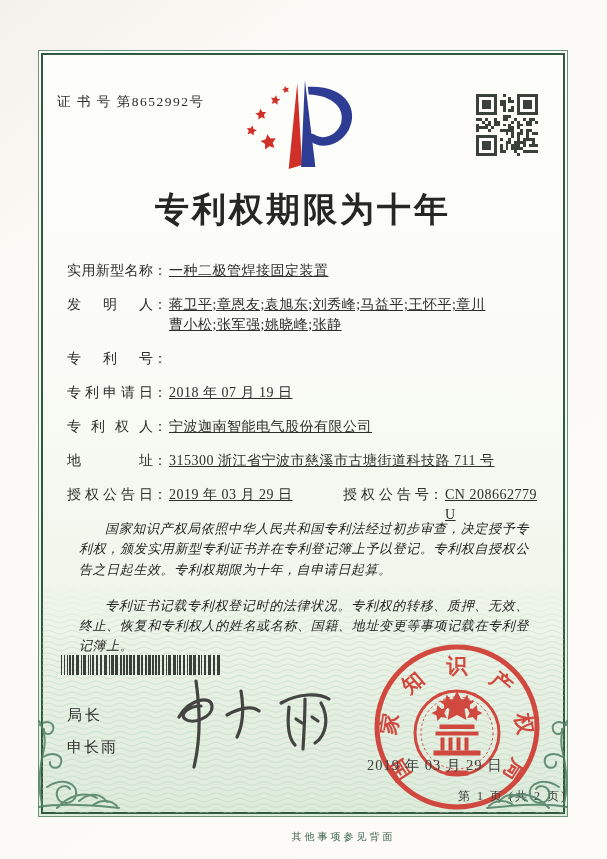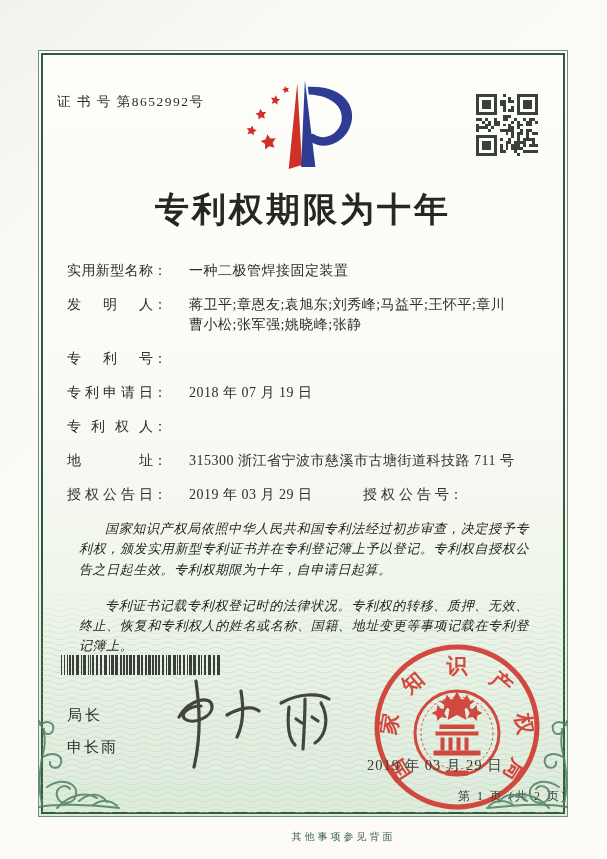--- a/index.html
+++ b/index.html
@@ -9,21 +9,21 @@
   .frame::before{content:"";position:absolute;inset:2px;border:2px solid #31593f;pointer-events:none;}
   .waves{position:absolute;left:3px;top:538px;width:522px;height:224px;}
   .cert-number{position:absolute;left:18px;top:42px;font-size:13.5px;letter-spacing:1.5px;color:#2c2c2a;}
   .logo{position:absolute;left:50%;top:26px;transform:translateX(-50%);}
   .qr{position:absolute;left:437px;top:43px;width:62px;height:62px;}
   .title{position:absolute;left:0;top:136px;width:100%;text-align:center;font-size:34px;font-weight:700;letter-spacing:3px;color:#262624;}
   .fields{position:absolute;left:28px;top:210px;right:24px;font-size:14px;color:#2e2e2c;}
   .frow{display:flex;align-items:flex-start;line-height:20px;margin-bottom:14px;}
   .flabel{display:inline-block;width:86px;text-align:justify;text-align-last:justify;flex:0 0 86px;}
   .fcolon{flex:0 0 auto;}
-  .fval{margin-left:22px;letter-spacing:0.5px;}
+  .fval{margin-left:2px;letter-spacing:0.5px;text-decoration:underline;}
   .fval.w150{min-width:150px;}
   .flabel2{display:inline-block;width:86px;text-align:justify;text-align-last:justify;margin-left:24px;flex:0 0 86px;}
   .paras{position:absolute;left:24px;top:452px;right:22px;font-size:13px;line-height:20.3px;color:#1f1f1d;letter-spacing:0.6px;text-align:justify;}
   .paras p{margin:16px;text-indent:2em;font-style:italic;}
   .barcode{position:absolute;left:22px;top:604px;height:20px;display:flex;align-items:stretch;}
   .director-label{position:absolute;left:28px;top:655px;font-size:15px;letter-spacing:3px;color:#2b2b29;text-align:center;}
   .director-name{position:absolute;left:28px;top:687px;font-size:15px;letter-spacing:2px;color:#2b2b29;}
   .signature{position:absolute;left:110px;top:622px;}
   .seal{position:absolute;left:315px;top:590px;}
   .seal-date{position:absolute;left:328px;top:705px;font-size:14.5px;letter-spacing:1px;color:#3e3e3b;}
@@ -243,32 +243,34 @@
           <span class="fcolon">：</span>
       </div>
       <div class="frow">
         <span class="flabel">专利申请日</span>
           <span class="fcolon">：</span>
         <span class="fval">2018 年 07 月 19 日</span>
       </div>
       <div class="frow">
         <span class="flabel">专利权人</span>
           <span class="fcolon">：</span>
+        <span class="fval">宁波迦南智能电气股份有限公司</span>
       </div>
       <div class="frow">
         <span class="flabel">地址</span>
           <span class="fcolon">：</span>
         <span class="fval">315300 浙江省宁波市慈溪市古塘街道科技路 711 号</span>
       </div>
       <div class="frow">
         <span class="flabel">授权公告日</span>
           <span class="fcolon">：</span>
         <span class="fval w150">2019 年 03 月 29 日</span>
         <span class="flabel2">授权公告号</span>
           <span class="fcolon">：</span>
+        <span class="fval">CN 208662779 U</span>
       </div>
     </div>
 
     <div class="paras">
       <p>国家知识产权局依照中华人民共和国专利法经过初步审查，决定授予专利权，颁发实用新型专利证书并在专利登记簿上予以登记。专利权自授权公告之日起生效。专利权期限为十年，自申请日起算。</p>
       <p>专利证书记载专利权登记时的法律状况。专利权的转移、质押、无效、终止、恢复和专利权人的姓名或名称、国籍、地址变更等事项记载在专利登记簿上。</p>
     </div>
 
     <div class="barcode" id="barcode">
         <div style="width: 1px; background: rgb(57, 64, 57); margin-right: 2px;"></div>

